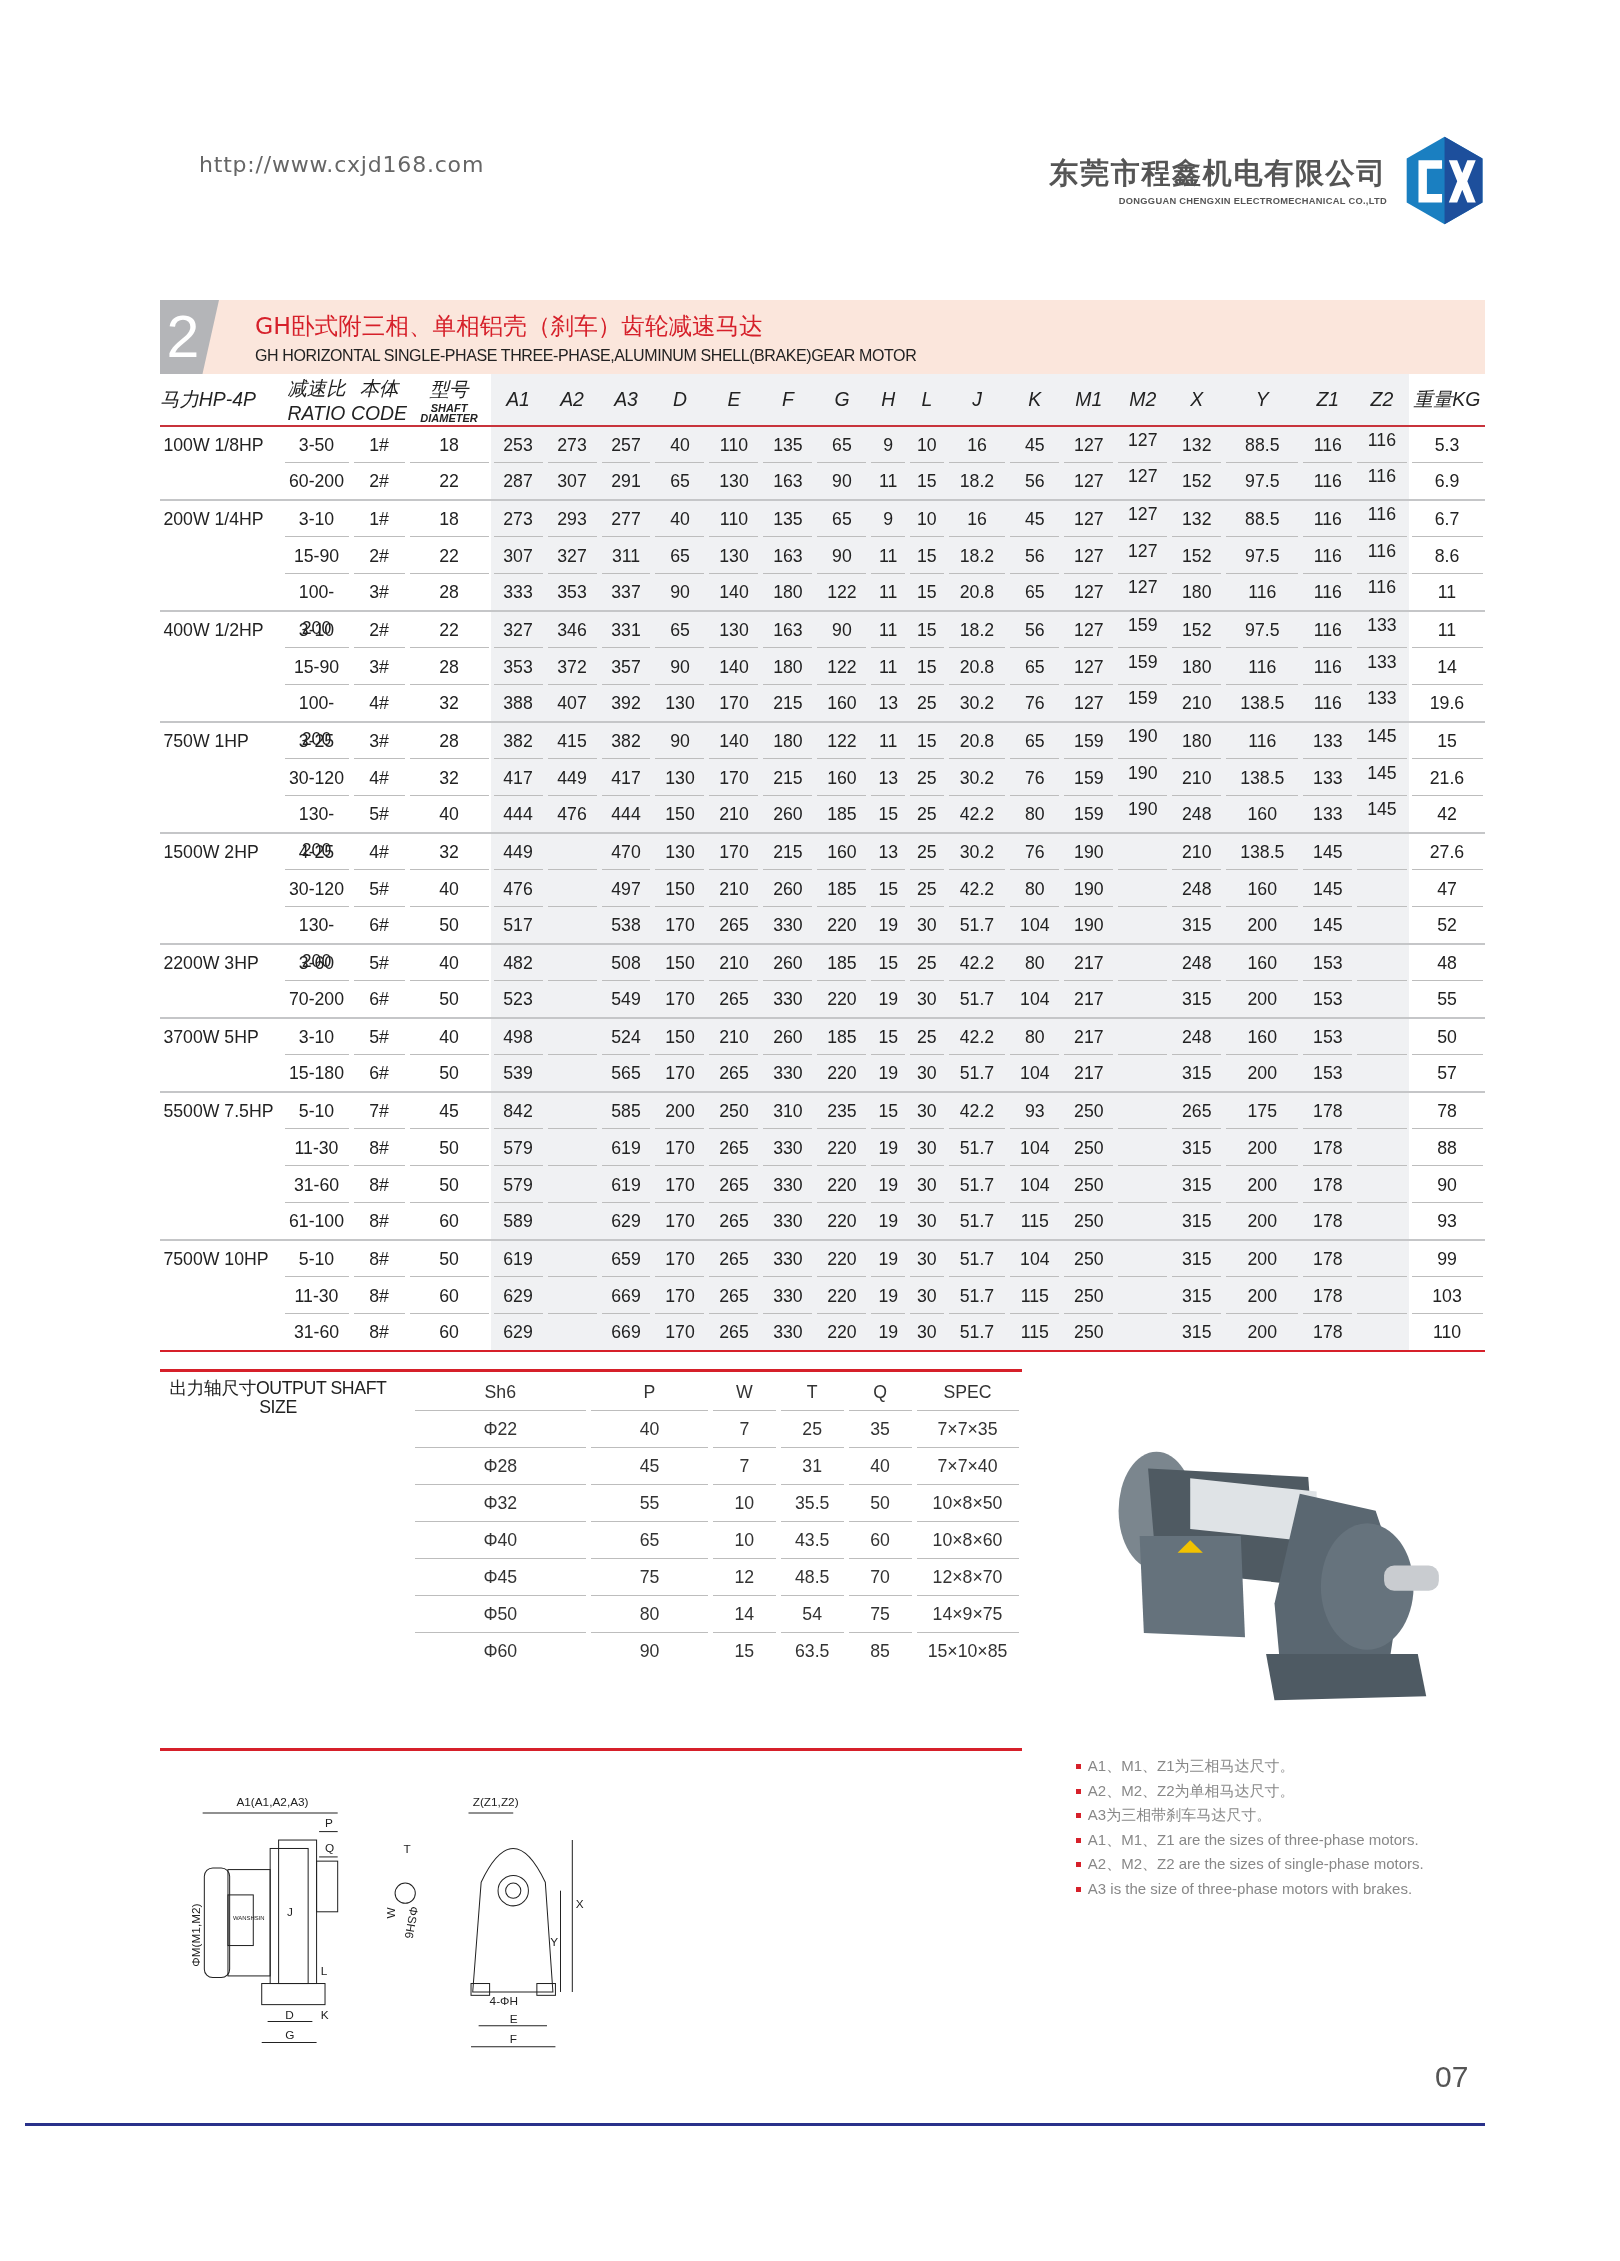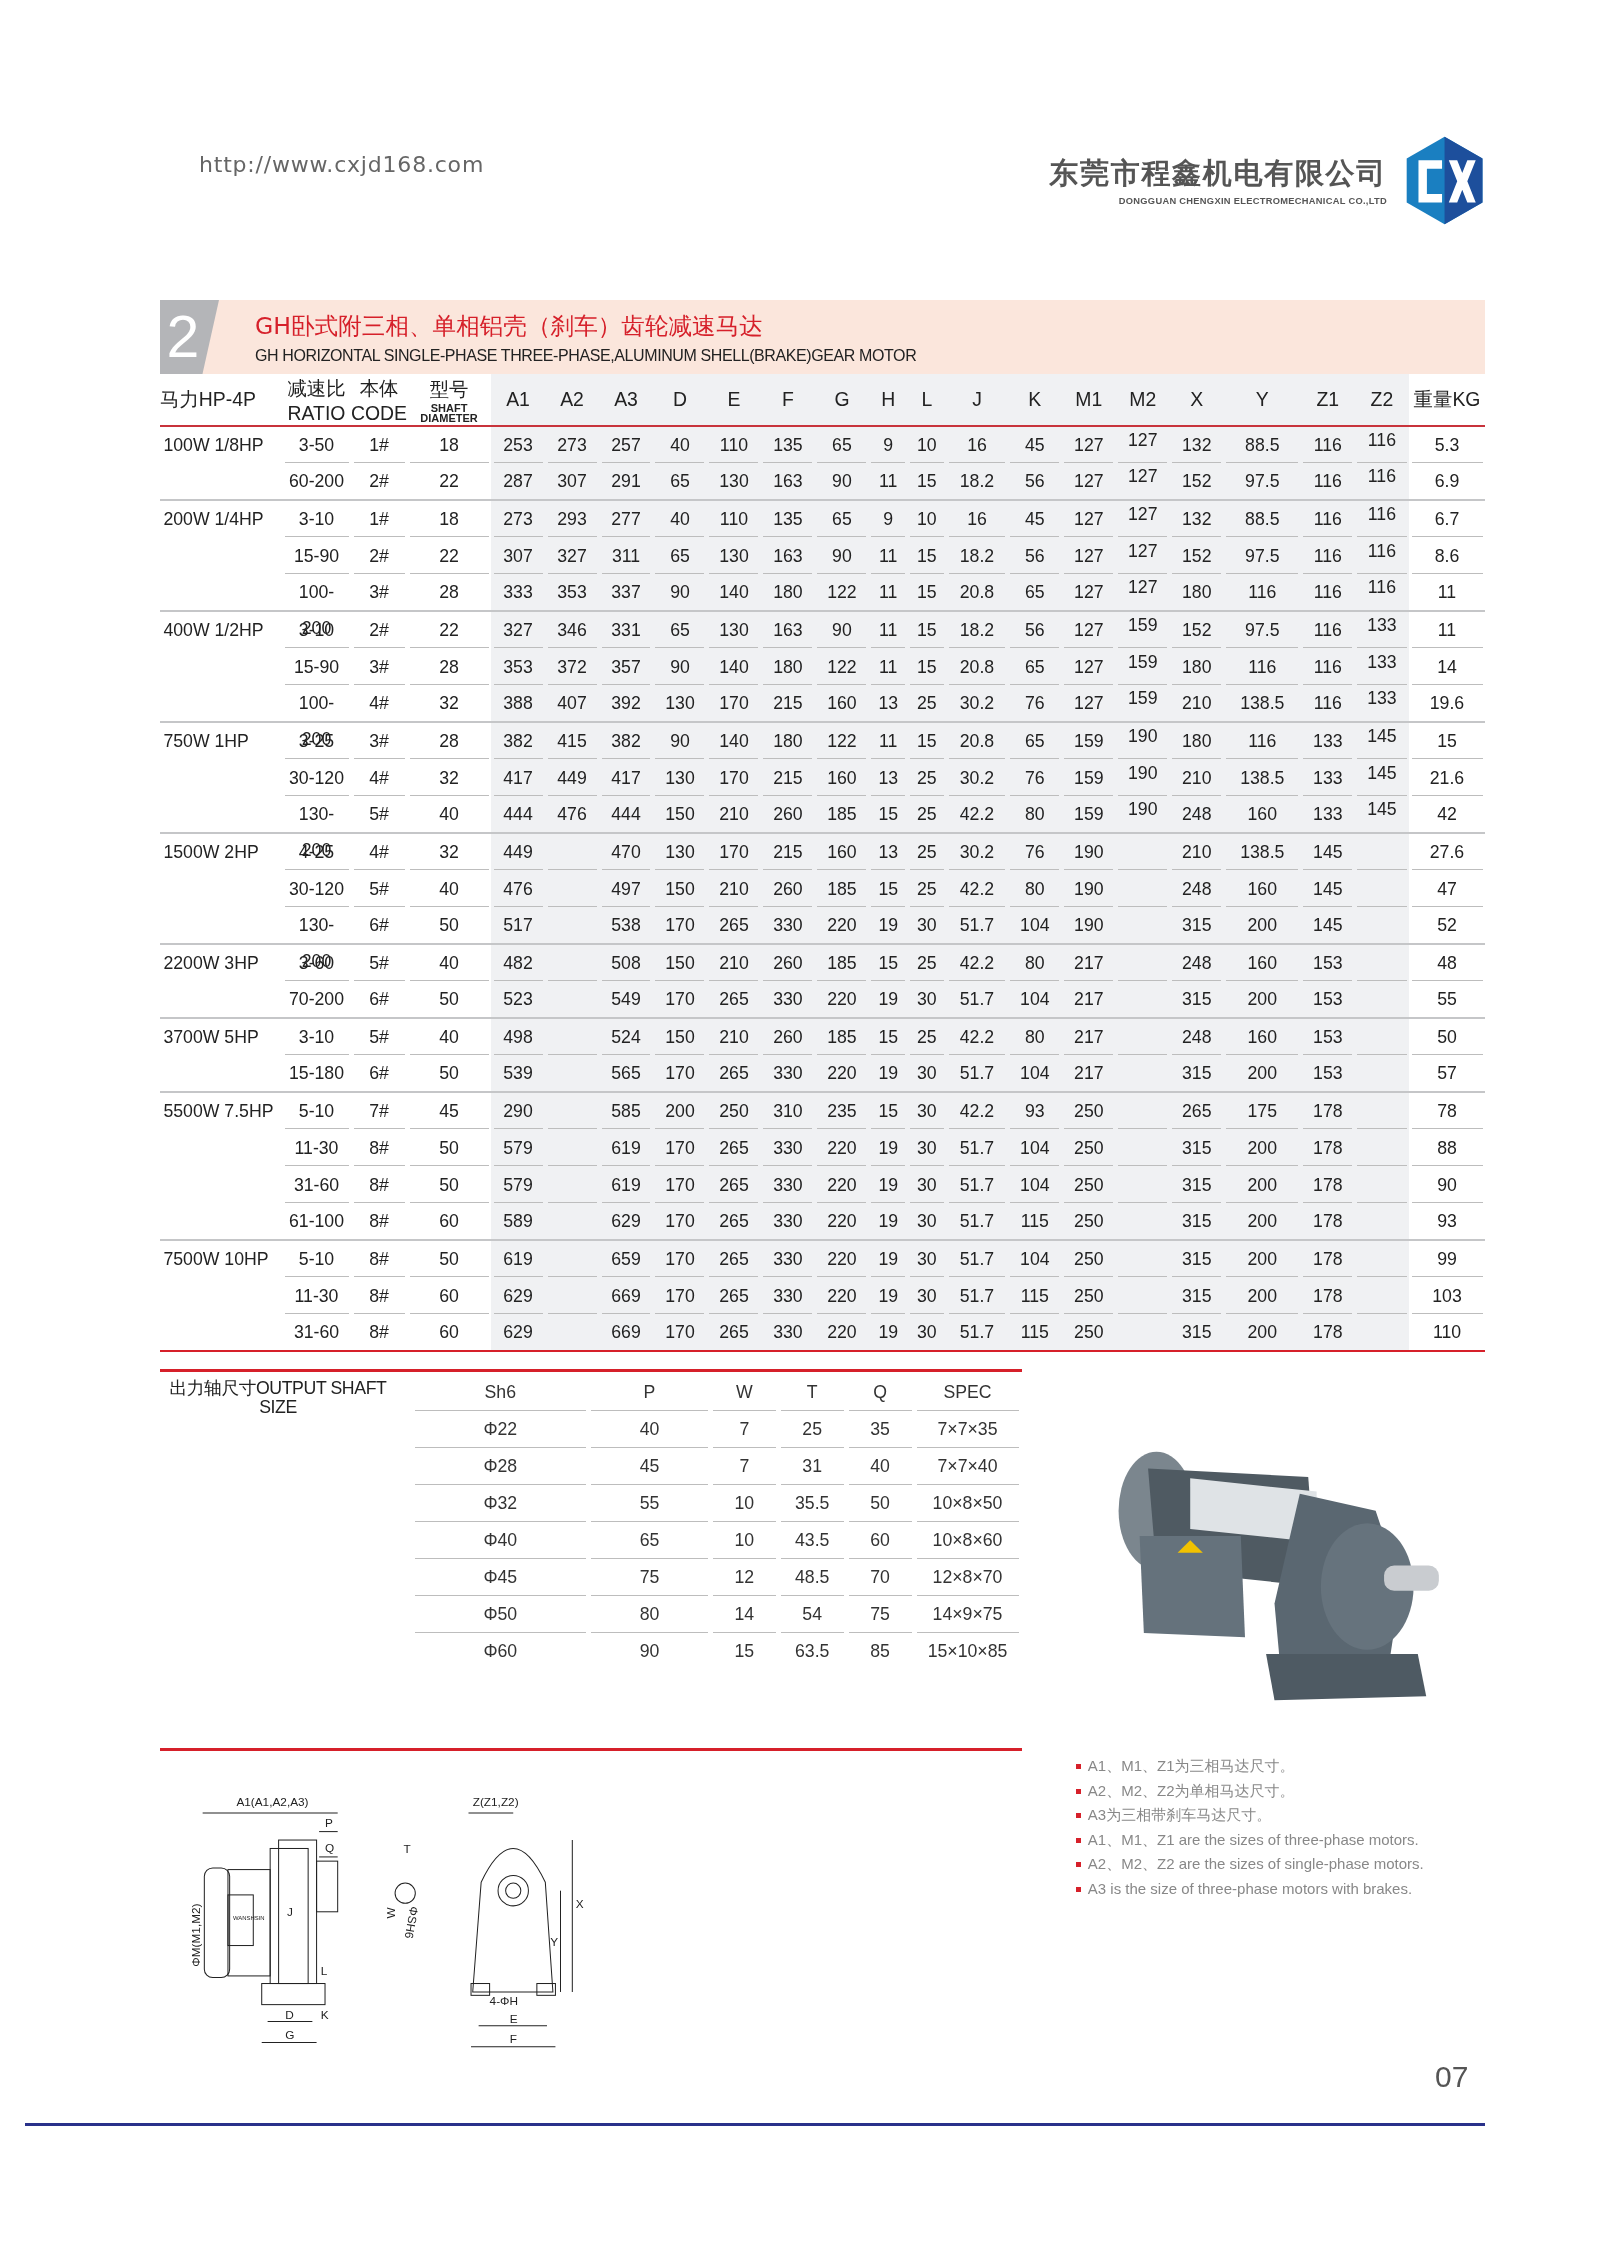--- a/index.html
+++ b/index.html
@@ -12,21 +12,21 @@
 
   .section-header { position: absolute; left: 160px; top: 300px; width: 1325px; height: 74px; background: #fbe6dc; }
   .section-num { position: absolute; left: 0; top: 0; width: 59px; height: 74px; background: #b4b5b8; color: #fff; font-size: 59px; line-height: 74px; text-align: center; clip-path: polygon(0 0, 100% 0, 72% 100%, 0 100%); }
   .section-num span { display:block; width: 46px; }
   .sec-cn { position: absolute; left: 95px; top: 10px; font-size: 23.6px; color: #d6202a; font-family: "DejaVu Sans", sans-serif; }
   .sec-en { position: absolute; left: 95px; top: 47px; font-size: 16px; color: #222; letter-spacing: -0.4px; }
 
   table.main { position: absolute; left: 160px; top: 374px; width: 1325px; border-collapse: collapse; font-size: 17.7px; }
   table.main th { font-weight: normal; color: #222; height: 52px; vertical-align: middle; font-size: 19.4px; }
   table.main th.shade, table.main td.shade { background: #f0f1f3; }
-  table.main thead tr { border-bottom: 2.5px solid #c8333b; }
+  table.main thead tr { border-bottom: 2.5px solid #c8333b; font-style: italic; }
   table.main td { height: 37px; text-align: center; color: #222; vertical-align: middle; position: relative; }
   table.main td .cell { display: block; border-bottom: 1.7px solid #bdbdbd; margin: 0 2.5px; height: 36px; line-height: 36px; }
   table.main tr.group-end td .cell { border-bottom: none; }
   table.main tr.group-end { border-bottom: 2.5px solid #c5c6c8; }
   table.main tr.last { border-bottom: 2.5px solid #d6202a; }
   table.main td.hp { text-align: left; padding-left: 3.4px; vertical-align: top; padding-top: 8.4px; }
   .sup { position: relative; top: -5px; }
   .th-sub { display:block; }
   .shaft-dia { font-size: 11px; font-weight: bold; line-height: 10px; }
 
@@ -1294,21 +1294,21 @@
         <td>
           <span class="cell">5-10</span>
         </td>
         <td>
           <span class="cell">7#</span>
         </td>
         <td>
           <span class="cell">45</span>
         </td>
         <td class="shade">
-          <span class="cell">290</span>
+          <span class="cell">842</span>
         </td>
         <td class="shade">
           <span class="cell"></span>
         </td>
         <td class="shade">
           <span class="cell">585</span>
         </td>
         <td class="shade">
           <span class="cell">200</span>
         </td>

